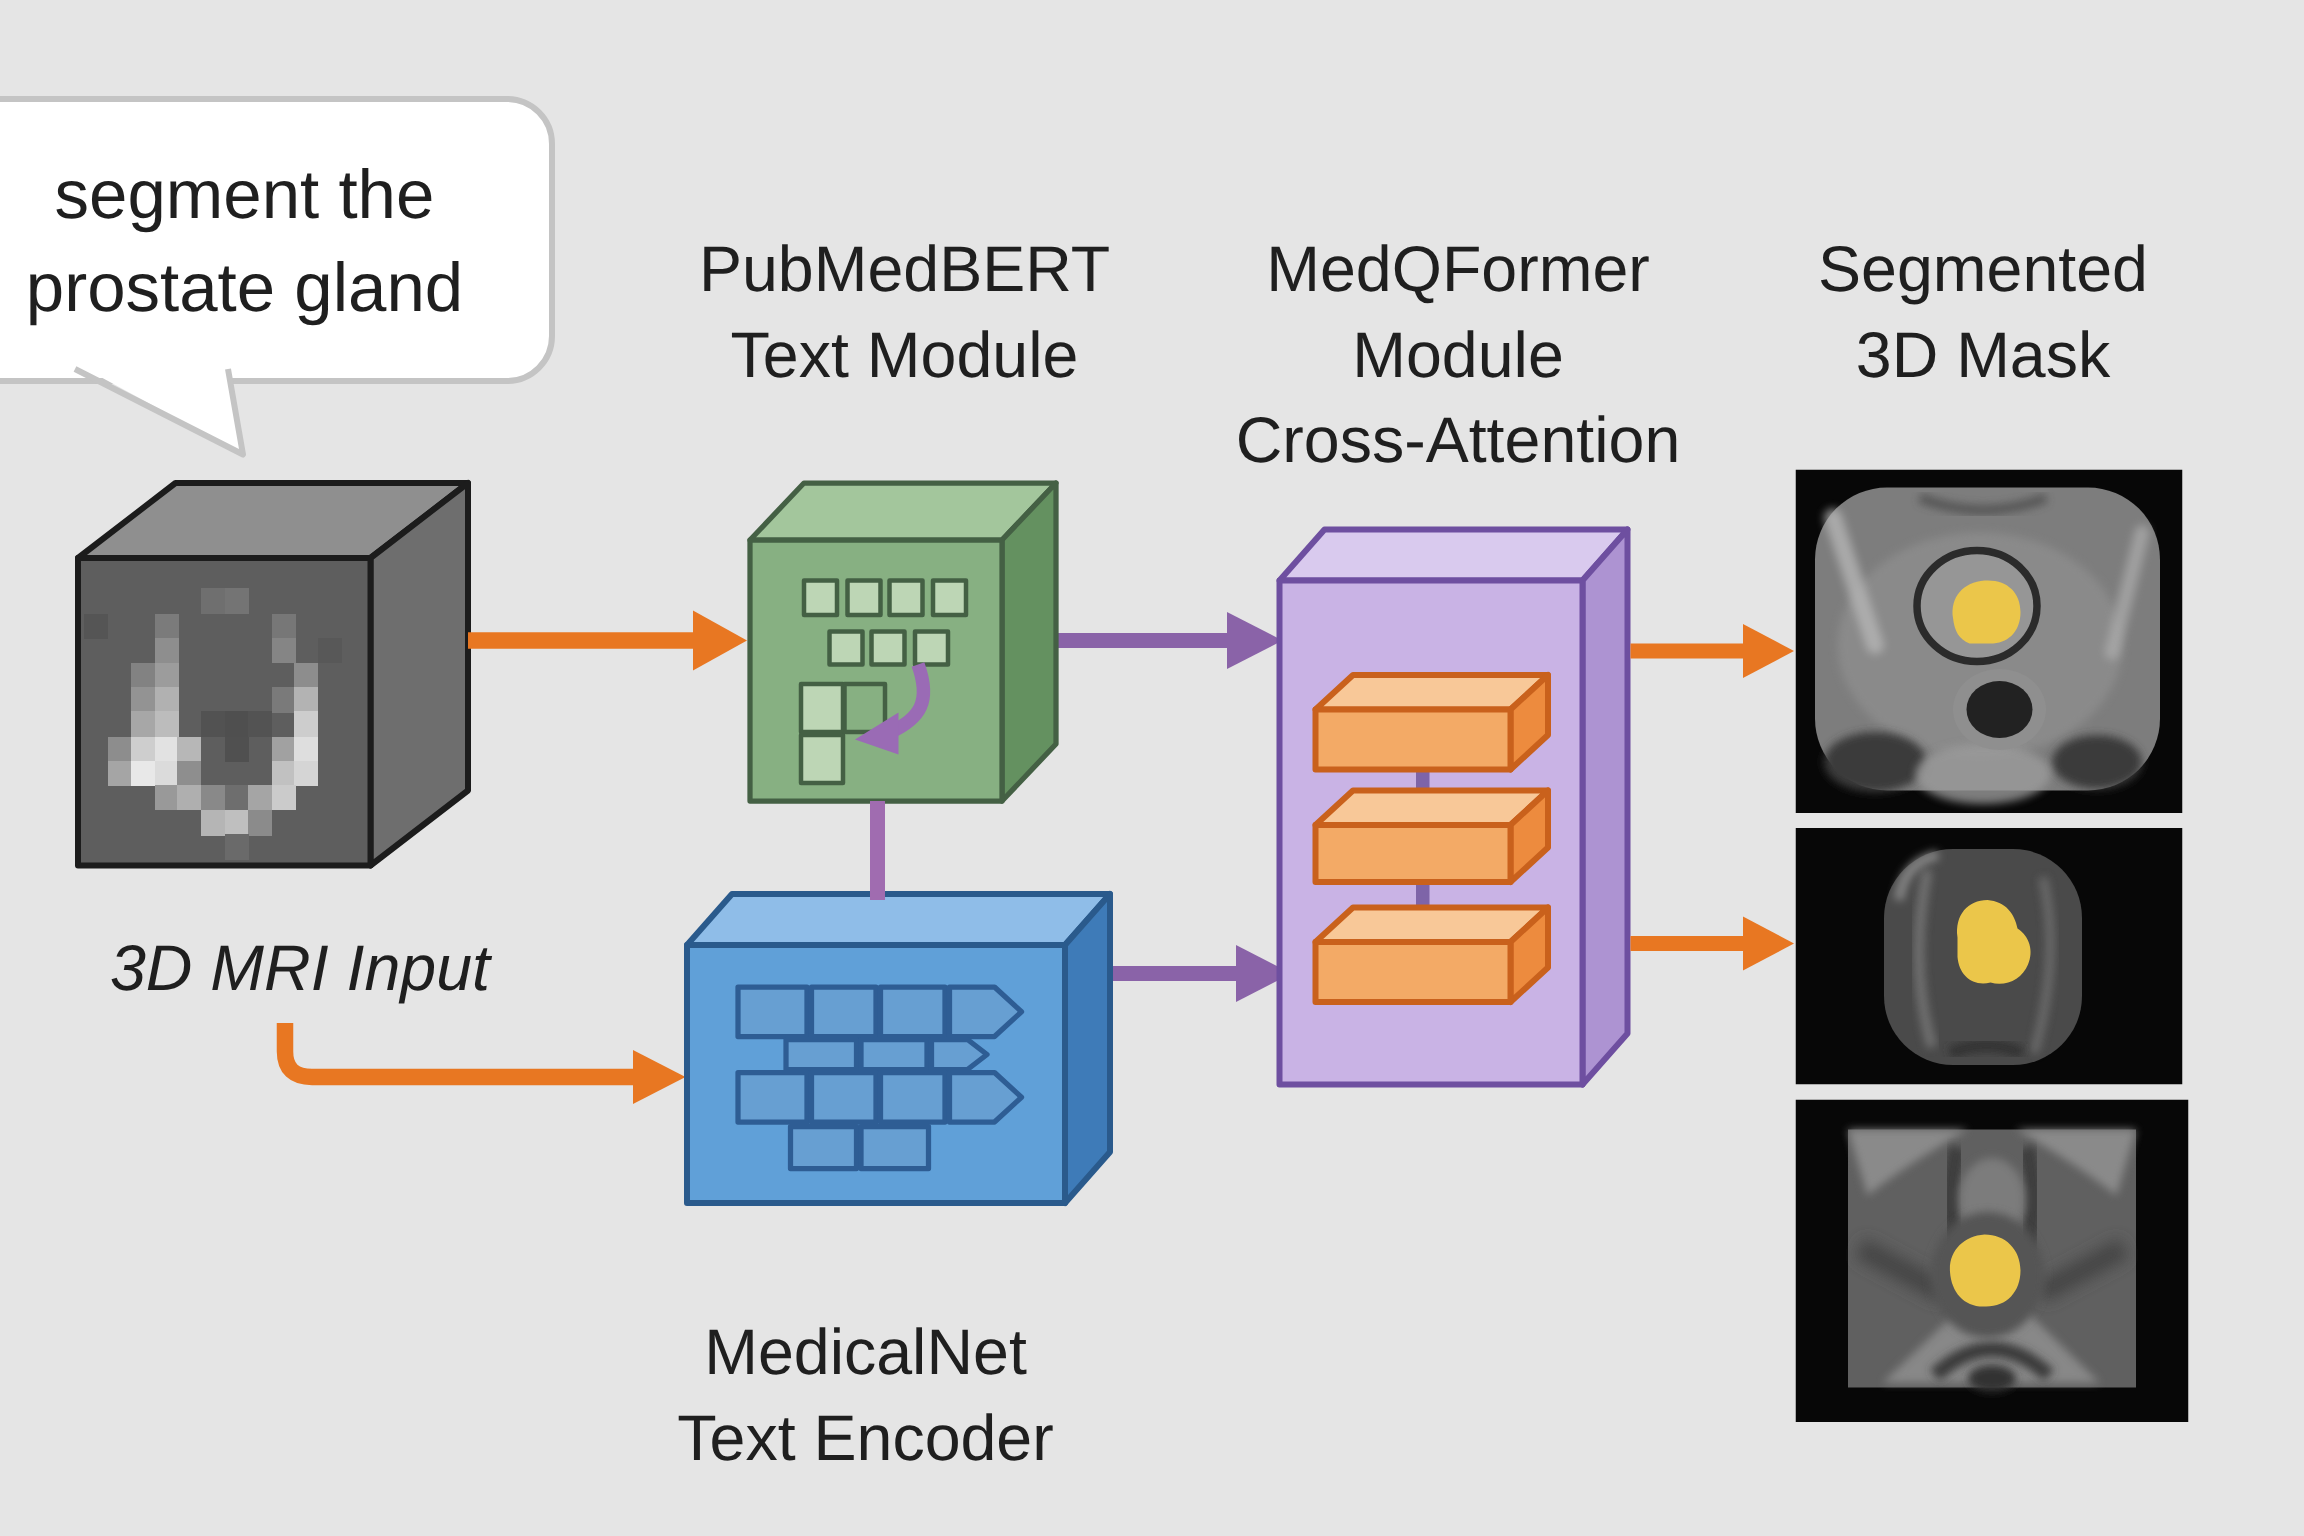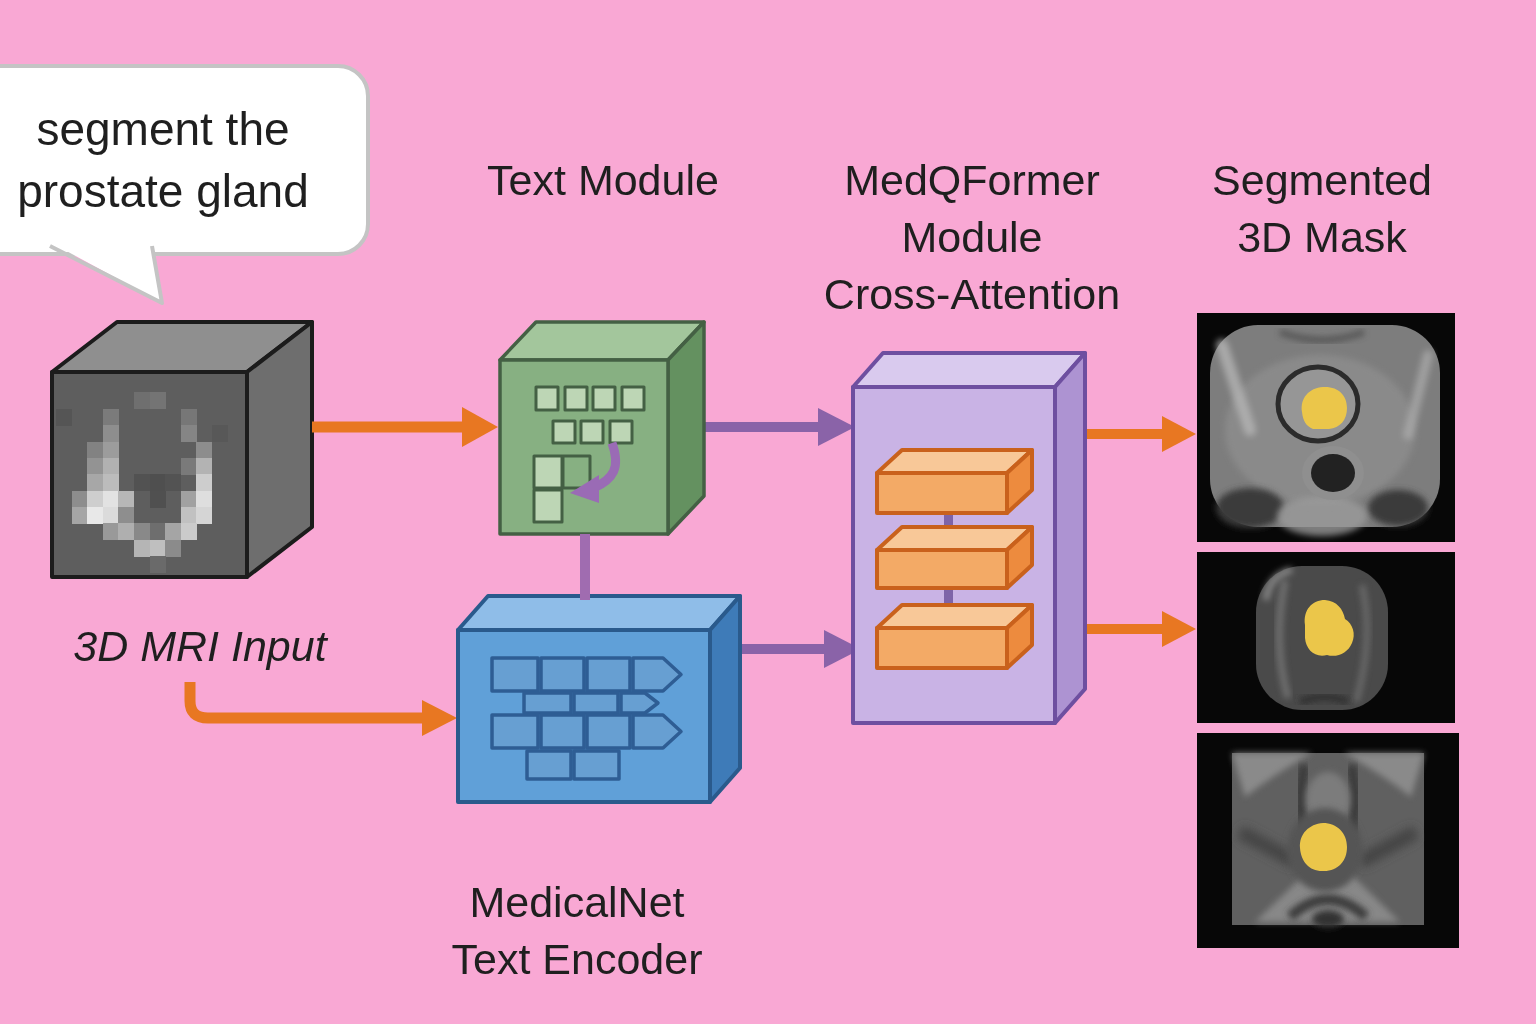--- a/index.html
+++ b/index.html
@@ -1,17 +1,17 @@
 <!DOCTYPE html>
 <html><head>
 <meta charset="utf-8">
 <style>
   html,body{margin:0;padding:0;background:#ffffff;}
   .canvas{
-    position:relative;width:1536px;height:1024px;background:#f9a8d4;
+    position:relative;width:1536px;height:1024px;background:#e5e5e5;
     font-family:"Liberation Sans", sans-serif;color:#1F1F1F;overflow:hidden;
   }
   .diagram-svg{position:absolute;left:0;top:0;width:1536px;height:1024px;}
   .label{
     position:absolute;text-align:center;font-weight:500;color:#1F1F1F;
     font-size:43px;line-height:57px;letter-spacing:0px;
   }
   .bubble{
     position:absolute;left:-44px;top:64px;width:406px;height:184px;
     background:#ffffff;border:4px solid #C4C4C4;border-radius:32px;
@@ -244,20 +244,21 @@
     <div>prostate gland</div>
   </div>
   <svg class="bubble-tail" viewBox="0 0 1536 1024">
     <polygon points="50,242 152,242 162,303" fill="#ffffff"></polygon>
     <path d="M 50 246 L 162 303 L 152 246" fill="none" stroke="#C4C4C4" stroke-width="4" stroke-linejoin="round"></path>
   </svg>
 
   <div class="label" style="left:40px;top:618px;width:320px;font-style:italic;">3D MRI Input</div>
 
   <div class="label" style="left:433px;top:152px;width:340px;">
+    <div>PubMedBERT</div>
     <div>Text Module</div>
   </div>
 
   <div class="label" style="left:407px;top:826px;width:340px;margin-top:48px;">
     <div>MedicalNet</div>
     <div>Text Encoder</div>
   </div>
 
   <div class="label" style="left:792px;top:152px;width:360px;text-align:center;">
     <div>MedQFormer</div>

